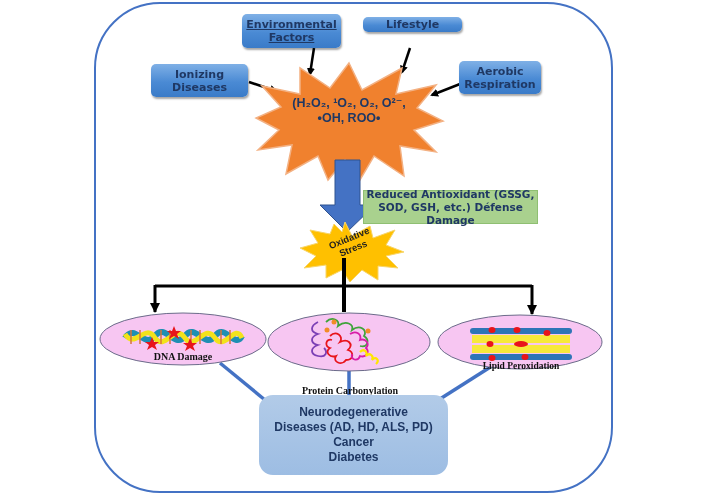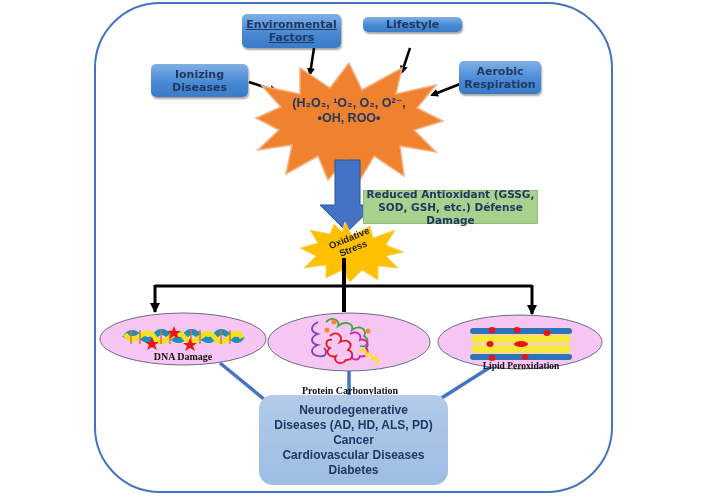--- a/index.html
+++ b/index.html
@@ -9,21 +9,21 @@
   .src-box { position: absolute; box-sizing: border-box; border-radius: 5px;
     background: linear-gradient(#7fb0e6, #4a8ad4 55%, #3a7bc8);
     box-shadow: 1px 2px 2px rgba(0,0,0,0.35);
     color: #1f3864; font-weight: bold; font-size: 11px; line-height: 13px; text-align: center;
     display: flex; align-items: center; justify-content: center; font-family: "DejaVu Sans", sans-serif; }
   .ros-text { position: absolute; left: 283px; top: 96px; width: 132px; text-align: center; color: #1f3864; font-weight: bold; font-size: 12.5px; line-height: 15px; }
   .defense-box { position: absolute; left: 363px; top: 166px; width: 175px; height: 34px; background: #a9d18e; border: 1px solid #8fbf72; box-sizing: border-box;
     color: #1f3864; font-weight: bold; font-size: 10.5px; line-height: 13px; text-align: center; display: flex; align-items: center; justify-content: center; font-family: "DejaVu Sans", sans-serif; margin-top: 24px; }
   .stress-text { position: absolute; left: 316px; top: 232px; width: 70px; text-align: center; color: #1f1f1f; font-weight: bold; font-size: 9.5px; line-height: 11px; transform: rotate(-22deg); }
   .ell-label { position: absolute; font-family: "Liberation Serif", "DejaVu Serif", serif; font-weight: bold; color: #111; font-size: 10px; text-align: center; white-space: nowrap; }
-  .disease-box { position: absolute; left: 259px; top: 395px; width: 189px; height: 90px; border-radius: 14px; box-sizing: border-box;
+  .disease-box { position: absolute; left: 259px; top: 395px; width: 189px; height: 80px; border-radius: 14px; box-sizing: border-box;
     background: linear-gradient(#b2cbe8, #9dbde3); color: #1f3864; font-weight: bold; font-size: 12px; line-height: 15px; text-align: center;
     display: flex; flex-direction: column; align-items: center; justify-content: center; }
 </style>
 </head>
 <body>
 
 <svg id="canvas" width="706" height="497" viewBox="0 0 706 497">
   <defs>
     <marker id="ah" markerWidth="8" markerHeight="8" refX="6" refY="4" orient="auto" markerUnits="userSpaceOnUse">
       <path d="M0,0 L8,4 L0,8 z" fill="#000"></path>
@@ -145,15 +145,14 @@
 </div>
 
 <div class="ell-label" style="left:133px; top:351px; width:100px;">DNA Damage</div>
 <div class="ell-label" style="left:294px; top:357px; width:112px;margin-top:28px;">Protein Carbonylation</div>
 <div class="ell-label" style="left:470px; top:361px; width:102px; font-size:9.5px;text-align:center;">Lipid Peroxidation</div>
 
 <div class="disease-box">
   <div>Neurodegenerative</div>
   <div>Diseases (AD, HD, ALS, PD)</div>
   <div>Cancer</div>
-  <div>Cardiovascular Diseases</div>
   <div>Diabetes</div>
 </div>
 
 </body></html>

